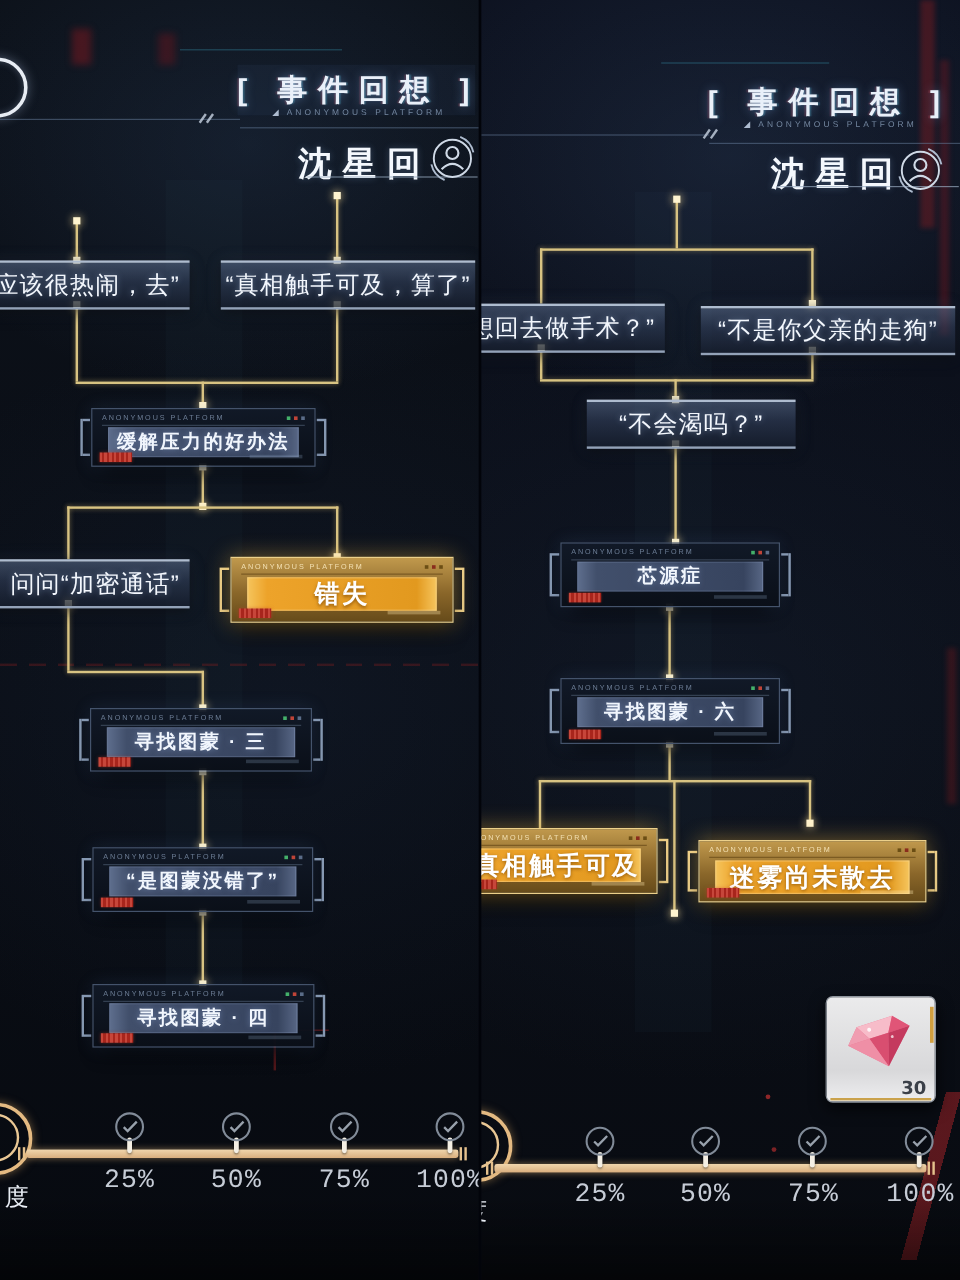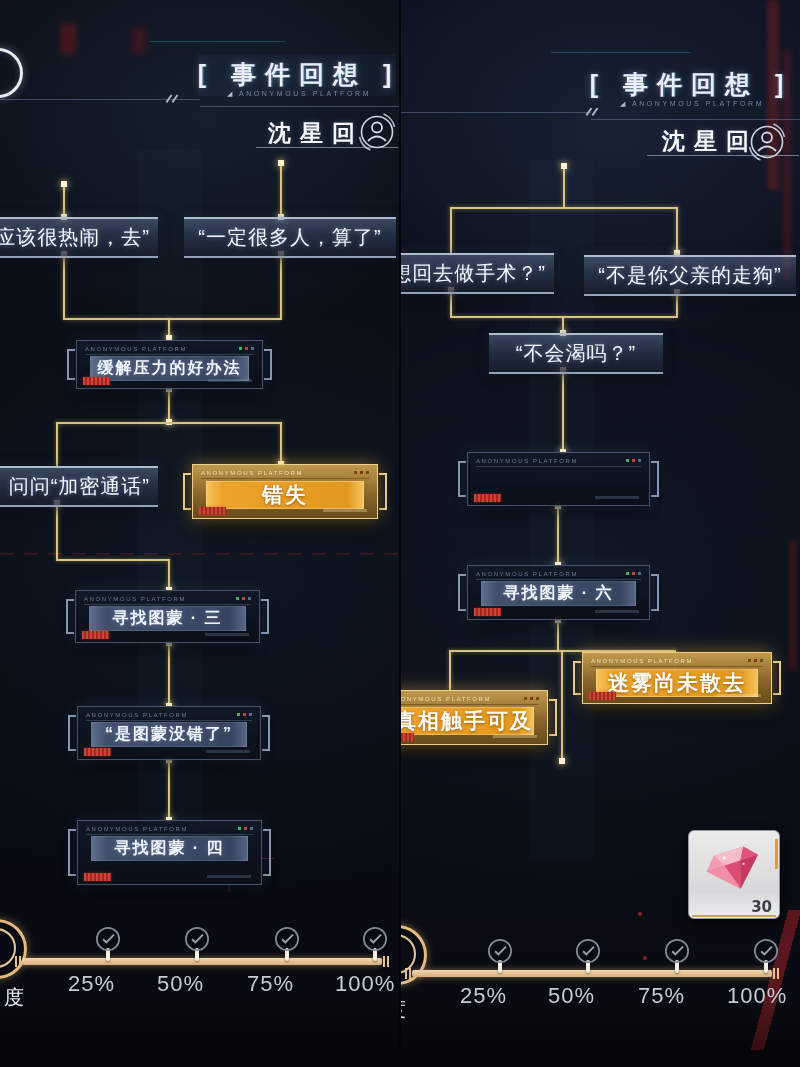--- a/index.html
+++ b/index.html
@@ -23,22 +23,22 @@
   .decor{position:absolute;pointer-events:none}
 
   
   .panel-title{position:absolute;font-weight:bold;font-size:25px;letter-spacing:9px;color:#e9f0f9;
     text-align:center;white-space:nowrap;
     text-shadow:0 0 9px rgba(140,190,255,.40), 1.5px 0 1px rgba(90,200,230,.28), -1.5px 0 1px rgba(230,90,110,.22);}
   .panel-sub{position:absolute;font-size:7px;letter-spacing:2.6px;color:#7487a0;text-align:center;white-space:nowrap;overflow:hidden}
   .panel-sub .tri{color:#aebcd0;margin-right:4px}
   .frame-line{position:absolute;height:1px;background:rgba(96,118,148,.55)}
   .slash{position:absolute;width:1.5px;height:9px;background:#c9d5e3;transform:rotate(35deg);opacity:.8}
-  .char-name{position:absolute;font-family:"Liberation Serif",serif;font-weight:bold;font-size:23px;
-    letter-spacing:9px;color:#f4f8fd;text-align:right;white-space:nowrap;text-shadow:0 0 6px rgba(150,190,240,.30)}
+  .char-name{position:absolute;font-family:"Liberation Serif",serif;font-weight:bold;font-size:28px;
+    letter-spacing:9px;color:#f4f8fd;text-align:center;white-space:nowrap;text-shadow:0 0 6px rgba(150,190,240,.30)}
   .name-line{position:absolute;height:1px;background:rgba(150,168,190,.70)}
   .excl{position:absolute;width:44px;height:44px;border:3px solid #e8edf4;border-radius:50%;
     display:flex;align-items:center;justify-content:center;font-size:25px;font-weight:bold;color:#eef2f8;
     box-shadow:0 0 10px rgba(200,220,255,.35), inset 0 0 6px rgba(200,220,255,.25)}
 
   
   .vl{position:absolute;width:2px;background:#d8c382;box-shadow:0 0 4px rgba(222,192,116,.55)}
   .hl{position:absolute;height:2px;background:#d8c382;box-shadow:0 0 4px rgba(222,192,116,.55)}
   .vl.dt::before{content:"";position:absolute;left:-2px;top:-3px;width:6px;height:6px;background:#fff4cf;box-shadow:0 0 7px #ecd290}
   .vl.db::after{content:"";position:absolute;left:-2px;bottom:-3px;width:6px;height:6px;background:#fff4cf;box-shadow:0 0 7px #ecd290}
@@ -91,22 +91,22 @@
   .gold .bkt-r{border-right-color:#f0d491}
   .gold .bkt-l::before,.gold .bkt-l::after,.gold .bkt-r::before,.gold .bkt-r::after{background:#f0d491}
   .gold .en-sub{background:rgba(250,225,170,.35)}
 
   
   .prog-bar{position:absolute;height:7px;background:linear-gradient(180deg,#f0d6ac,#d9af7e);
     border-radius:2px;box-shadow:0 0 6px rgba(222,180,120,.55)}
   .bar-cap{position:absolute;width:2px;height:11px;background:#e6c28e}
   .tick{position:absolute;width:4px;height:13px;background:#f4efe4;border-radius:2px;box-shadow:0 1px 2px rgba(0,0,0,.5)}
   .check{position:absolute;width:26px;height:26px}
-  .prog-label{position:absolute;width:80px;text-align:left;font-size:22px;color:#c6ccd6;
-    letter-spacing:1px;font-family:Liberation Sans, sans-serif}
+  .prog-label{position:absolute;width:80px;text-align:center;font-size:22px;color:#c6ccd6;
+    letter-spacing:1px;font-family:Liberation Mono, monospace}
   .comp-label{position:absolute;font-size:20px;color:#e9eef5;font-family:"Liberation Serif",serif}
   .ring{position:absolute;border-radius:50%}
   .ring-outer{width:54px;height:54px;border:3px solid #e4ba82;box-shadow:0 0 8px rgba(220,170,100,.5)}
   .ring-inner{width:36px;height:36px;border:2px solid #e9c794}
 
   
   .reward-card{position:absolute;background:linear-gradient(180deg,#ebebec,#d8d8da 70%,#eeeef0);
     border:1px solid #8f959d;border-radius:6px;box-shadow:0 5px 12px rgba(0,0,0,.65)}
   .rc-gold-r{position:absolute;right:1px;top:8px;width:3px;height:30px;background:#d2a040}
   .rc-gold-b{position:absolute;left:3px;right:3px;bottom:1px;height:2px;background:#caa24c}
@@ -159,21 +159,21 @@
   <div class="vl dt" style="left:56px;top:503px;height:56px"></div>
   <div class="hl" style="left:56px;top:559px;width:114px"></div>
   <div class="vl db" style="left:168px;top:559px;height:31px"></div>
   <div class="vl dt db" style="left:168px;top:643px;height:63px"></div>
   <div class="vl dt db" style="left:168px;top:760px;height:60px"></div>
 
   <div class="quote-node clip-left" style="left:-10px;top:217px;width:160px;height:37px">
       <span>“应该很热闹，去”</span>
     </div>
   <div class="quote-node" style="left:184px;top:217px;width:212px;height:37px">
-      <span>“一定很多人，算了”</span>
+      <span>“真相触手可及，算了”</span>
     </div>
 
   <div class="event-node" style="left:76px;top:340px;width:187px;height:49px">
     <div class="bkt bkt-l"></div>
     <div class="bkt bkt-r"></div>
     <div class="en-body">
       <div class="en-header">
         <span class="en-platform">ANONYMOUS PLATFORM</span>
         <span class="en-dots">
             <i style="background:#44b06a"></i>
@@ -238,21 +238,21 @@
             <i style="background:#c04438"></i>
             <i style="background:#5a6c88"></i>
           </span>
       </div>
       <div class="en-label">“是图蒙没错了”</div>
       <div class="en-stamp"></div>
       <div class="en-sub"></div>
     </div>
   </div>
 
-  <div class="event-node" style="left:77px;top:820px;width:185px;height:65px">
+  <div class="event-node" style="left:77px;top:820px;width:185px;height:53px">
     <div class="bkt bkt-l"></div>
     <div class="bkt bkt-r"></div>
     <div class="en-body">
       <div class="en-header">
         <span class="en-platform">ANONYMOUS PLATFORM</span>
         <span class="en-dots">
             <i style="background:#44b06a"></i>
             <i style="background:#c04438"></i>
             <i style="background:#5a6c88"></i>
           </span>
@@ -359,20 +359,21 @@
     <div class="bkt bkt-r"></div>
     <div class="en-body">
       <div class="en-header">
         <span class="en-platform">ANONYMOUS PLATFORM</span>
         <span class="en-dots">
             <i style="background:#44b06a"></i>
             <i style="background:#c04438"></i>
             <i style="background:#5a6c88"></i>
           </span>
       </div>
+      <div class="en-label">芯源症</div>
       <div class="en-stamp"></div>
       <div class="en-sub"></div>
     </div>
   </div>
 
   <div class="event-node" style="left:66px;top:565px;width:183px;height:55px">
     <div class="bkt bkt-l"></div>
     <div class="bkt bkt-r"></div>
     <div class="en-body">
       <div class="en-header">
@@ -399,21 +400,21 @@
             <i style="background:#8a2c1c"></i>
             <i style="background:#6b4e14"></i>
           </span>
       </div>
       <div class="en-label">真相触手可及</div>
       <div class="en-stamp"></div>
       <div class="en-sub"></div>
     </div>
   </div>
 
-  <div class="event-node gold" style="left:181px;top:652px;width:190px;height:52px">
+  <div class="event-node gold" style="left:181px;top:700px;width:190px;height:52px">
     <div class="bkt bkt-l"></div>
     <div class="bkt bkt-r"></div>
     <div class="en-body">
       <div class="en-header">
         <span class="en-platform">ANONYMOUS PLATFORM</span>
         <span class="en-dots">
             <i style="background:#6b4e14"></i>
             <i style="background:#8a2c1c"></i>
             <i style="background:#6b4e14"></i>
           </span>

